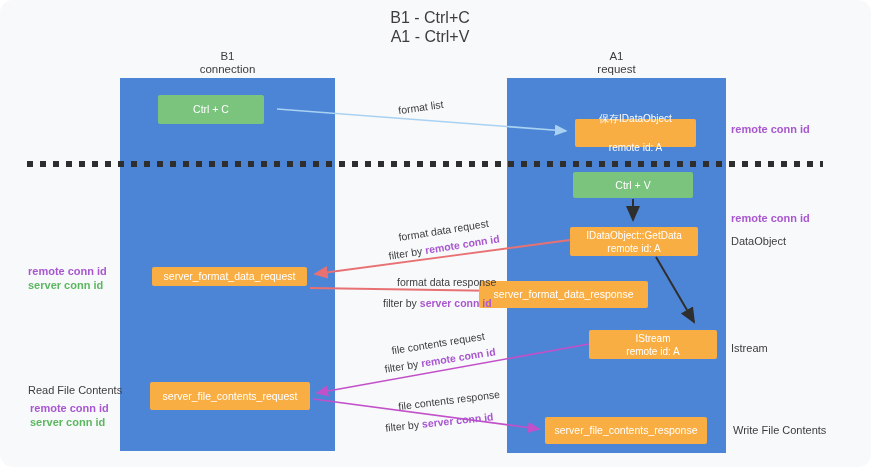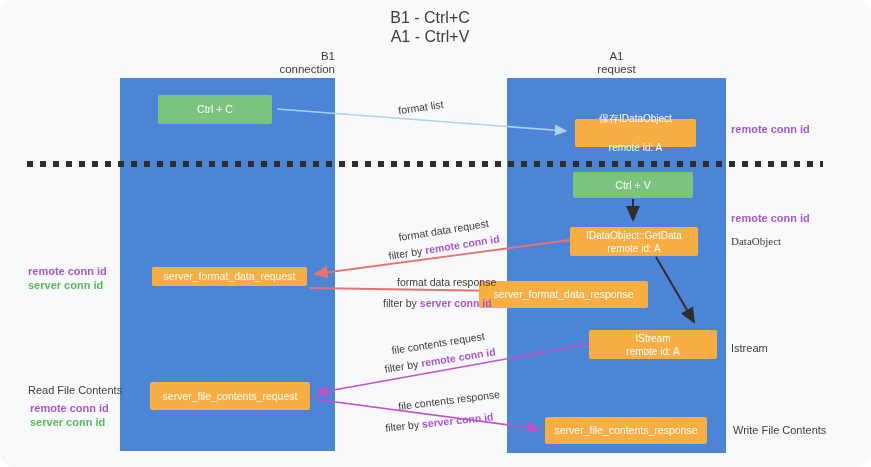--- a/index.html
+++ b/index.html
@@ -28,21 +28,21 @@
 </head>
 <body>
 
 <div id="canvas">
 
   <div class="abs title">
     <div>B1 - Ctrl+C</div>
     <div>A1 - Ctrl+V</div>
   </div>
 
-  <div class="abs colhead" style="left:120px;width:215px;text-align:right;">
+  <div class="abs colhead" style="left:120px;width:215px;">
     <div>B1</div>
     <div>connection</div>
   </div>
   <div class="abs colhead" style="left:507px;width:219px;">
     <div>A1</div>
     <div>request</div>
   </div>
 
   <div class="abs column" style="left:120px;width:215px;height:373px;"></div>
   <div class="abs column" style="left:507px;width:219px;height:375px;"></div>
@@ -66,21 +66,21 @@
     </defs>
     <line x1="277" y1="109" x2="566" y2="131" style="stroke:var(--arrow_blue);stroke-width:1.6" marker-end="url(#mblue)"></line>
     <line x1="570" y1="240" x2="315" y2="274" style="stroke:var(--arrow_salmon);stroke-width:1.8" marker-end="url(#msalmon)"></line>
     <line x1="310" y1="288" x2="503" y2="291" style="stroke:var(--arrow_salmon);stroke-width:1.8" marker-end="url(#msalmon)"></line>
     <line x1="589" y1="344" x2="317" y2="393" style="stroke:var(--arrow_magenta);stroke-width:1.6" marker-end="url(#mmagenta)"></line>
     <line x1="313" y1="399" x2="539" y2="429" style="stroke:var(--arrow_magenta);stroke-width:1.6" marker-end="url(#mmagenta)"></line>
     <line x1="633" y1="199" x2="633" y2="220" style="stroke:var(--arrow_black);stroke-width:2" marker-end="url(#mblack)"></line>
     <line x1="656" y1="257" x2="694" y2="322" style="stroke:var(--arrow_black);stroke-width:2" marker-end="url(#mblack)"></line>
   </svg>
 
-  <div class="abs box green" style="left:158px;top:95px;width:114px;height:29px;">
+  <div class="abs box green" style="left:158px;top:95px;width:106px;height:29px;">
     <div>Ctrl + C</div>
   </div>
 
   <div class="abs box orange" style="left:575px;top:119px;width:121px;height:28px;font-size:10px;gap:16px;">
     <div>保存IDataObject</div>
     <div>remote id: A</div>
   </div>
 
   <div class="abs box green" style="left:573px;top:172px;width:120px;height:26px;">
     <div>Ctrl + V</div>
@@ -107,21 +107,21 @@
   <div class="abs box orange" style="left:150px;top:382px;width:160px;height:28px;">
     <div>server_file_contents_request</div>
   </div>
 
   <div class="abs box orange" style="left:545px;top:417px;width:162px;height:27px;">
     <div>server_file_contents_response</div>
   </div>
 
   <div class="abs side pid" style="left:731px;top:122px;">remote conn id</div>
   <div class="abs side pid" style="left:731px;top:211px;">remote conn id</div>
-  <div class="abs side" style="left:731px;top:234px;font-family:Liberation Serif, serif;">DataObject</div>
+  <div class="abs side" style="left:731px;top:234px;">DataObject</div>
   <div class="abs side" style="left:731px;top:341px;">Istream</div>
   <div class="abs side" style="left:733px;top:423px;">Write File Contents</div>
 
   <div class="abs side" style="left:28px;top:264px;">
     <div class="pid">remote conn id</div>
     <div class="gid">server conn id</div>
   </div>
   <div class="abs side" style="left:28px;top:383px;">Read File Contents</div>
   <div class="abs side" style="left:30px;top:401px;">
     <div class="pid">remote conn id</div>

